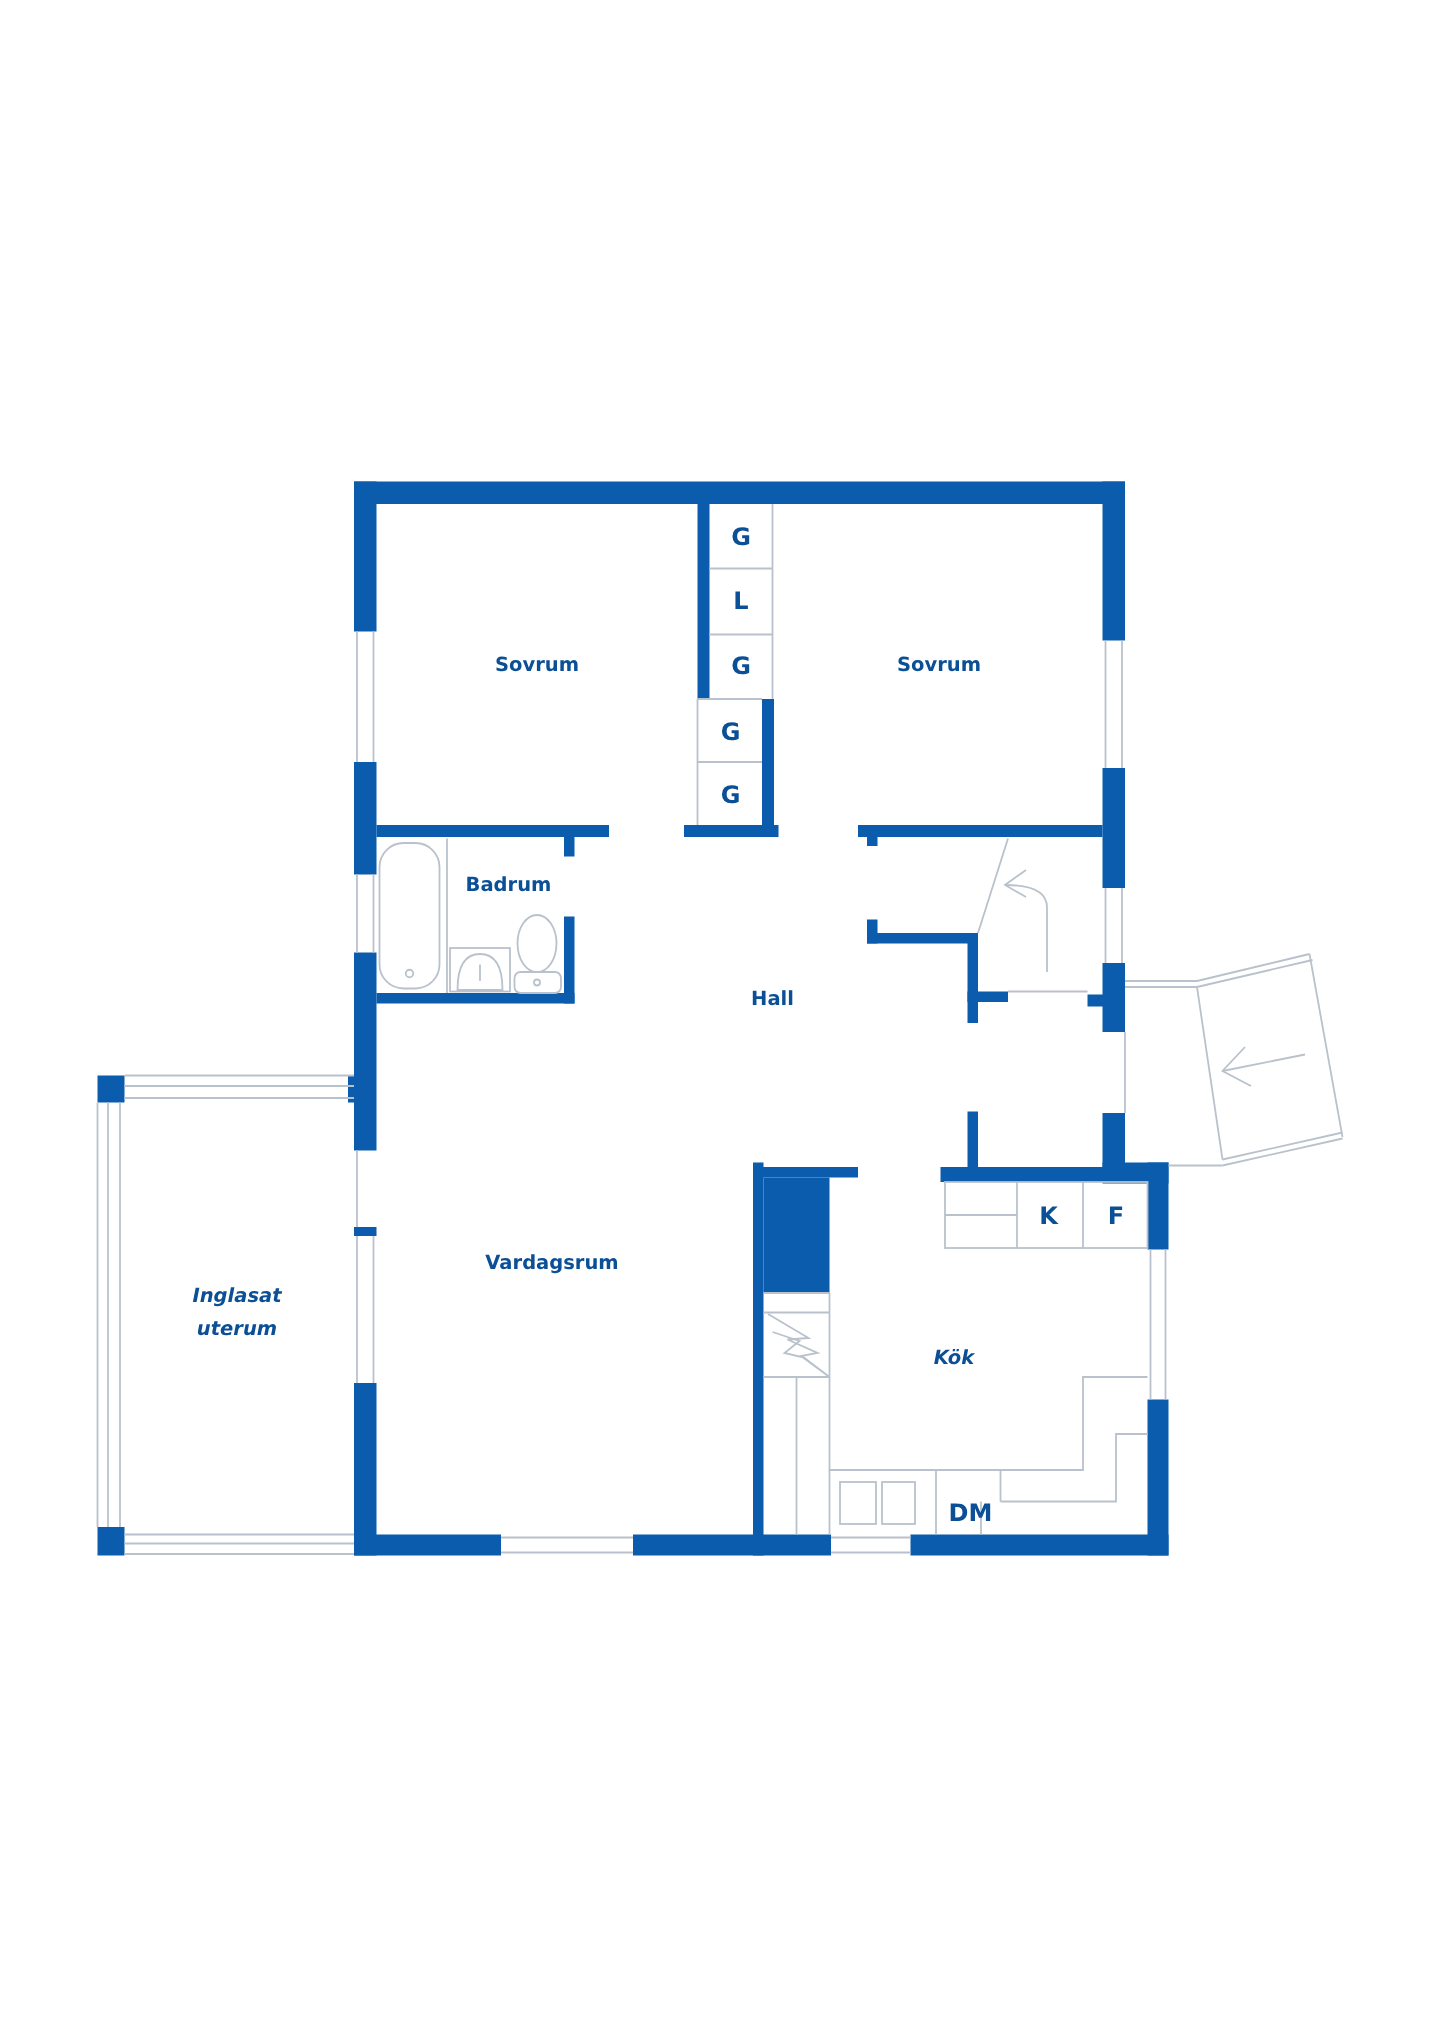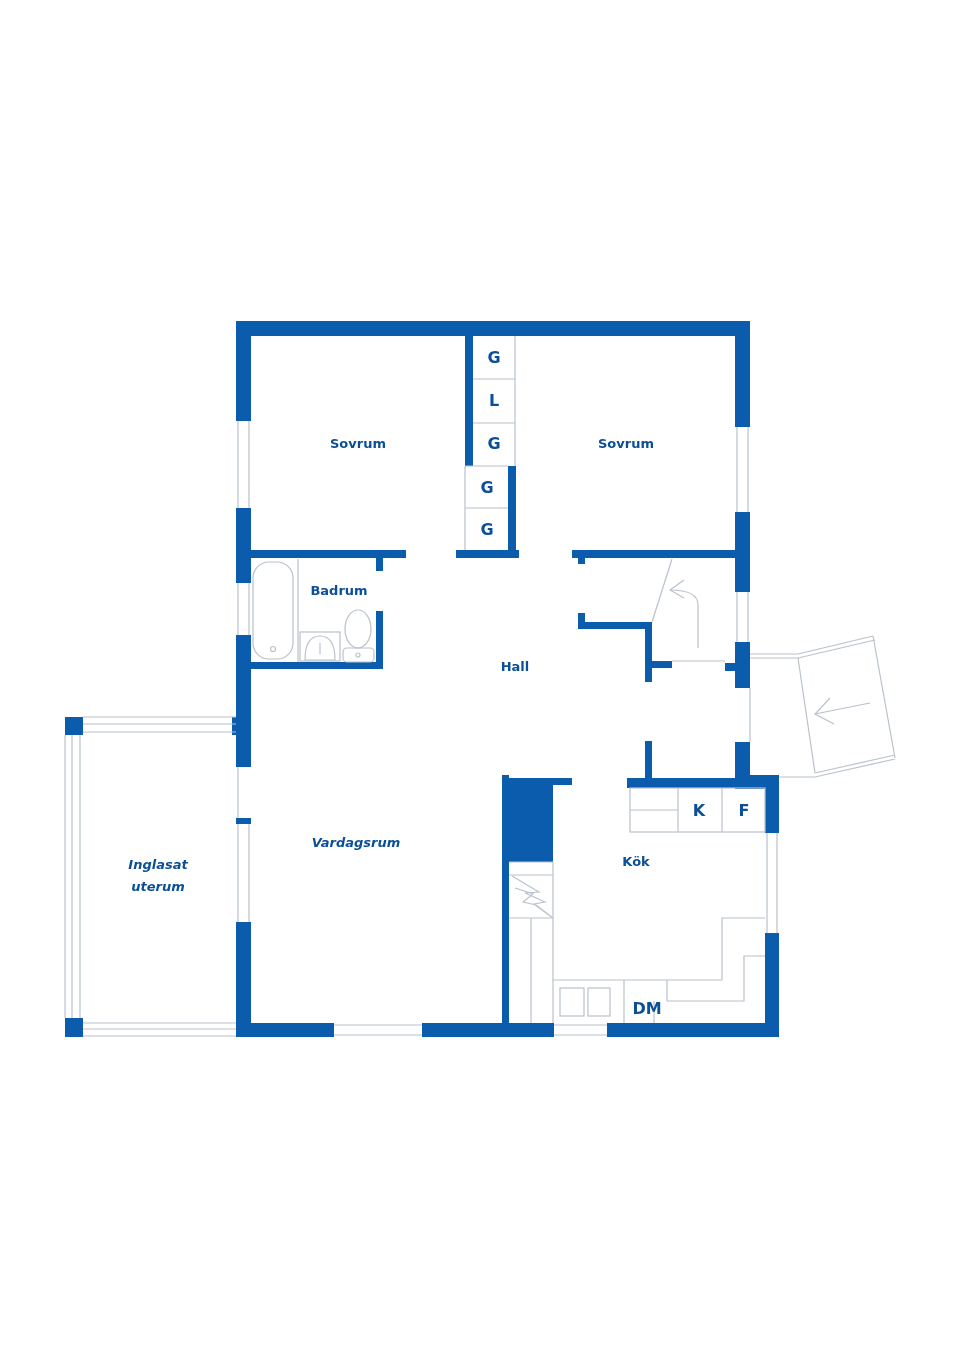--- a/index.html
+++ b/index.html
@@ -169,26 +169,26 @@
     <line class="thin" x1="667" y1="980" x2="667" y2="1001"></line>
     <polyline class="thin" points="667,1001 744,1001 744,956 765,956"></polyline>
     <line class="thin" x1="654" y1="1001" x2="654" y2="1023"></line>
   </g>
 </svg>
 
 <div class="lbl" style="left:358px; top:444px;">Sovrum</div>
 <div class="lbl" style="left:626px; top:444px;">Sovrum</div>
 <div class="lbl" style="left:339px; top:591px;">Badrum</div>
 <div class="lbl" style="left:479px; top:667px;margin-left:36px;">Hall</div>
-<div class="lbl" style="left:356px; top:843px;font-style:italic;">Vardagsrum</div>
+<div class="lbl" style="left:368px; top:843px;">Vardagsrum</div>
 <div class="lbl" style="left:158px; top:876px;font-style:italic;">
   <div>Inglasat</div>
   <div>uterum</div>
 </div>
-<div class="lbl" style="left:636px; top:862px;">Kök</div>
+<div class="lbl" style="left:636px; top:906px;font-style:italic;">Kök</div>
 
 <div class="lbl small" style="left:494px; top:358px;">G</div>
 <div class="lbl small" style="left:494px; top:401px;">L</div>
 <div class="lbl small" style="left:494px; top:444px;">G</div>
 <div class="lbl small" style="left:487px; top:488px;">G</div>
 <div class="lbl small" style="left:487px; top:530px;">G</div>
 
 <div class="lbl small" style="left:699px; top:811px;">K</div>
 <div class="lbl small" style="left:744px; top:811px;">F</div>
 <div class="lbl small" style="left:647px; top:993px;margin-top:16px;">DM</div>

